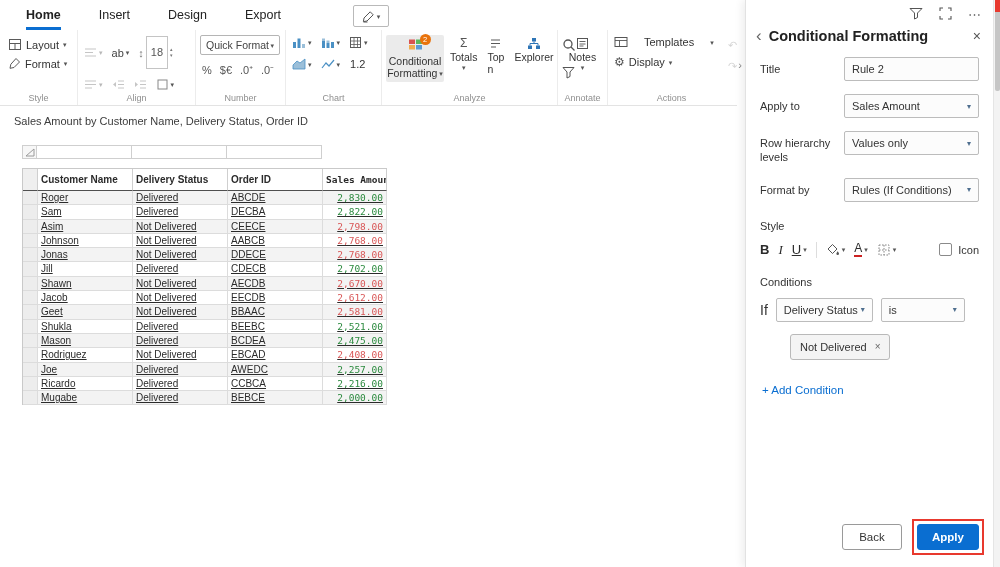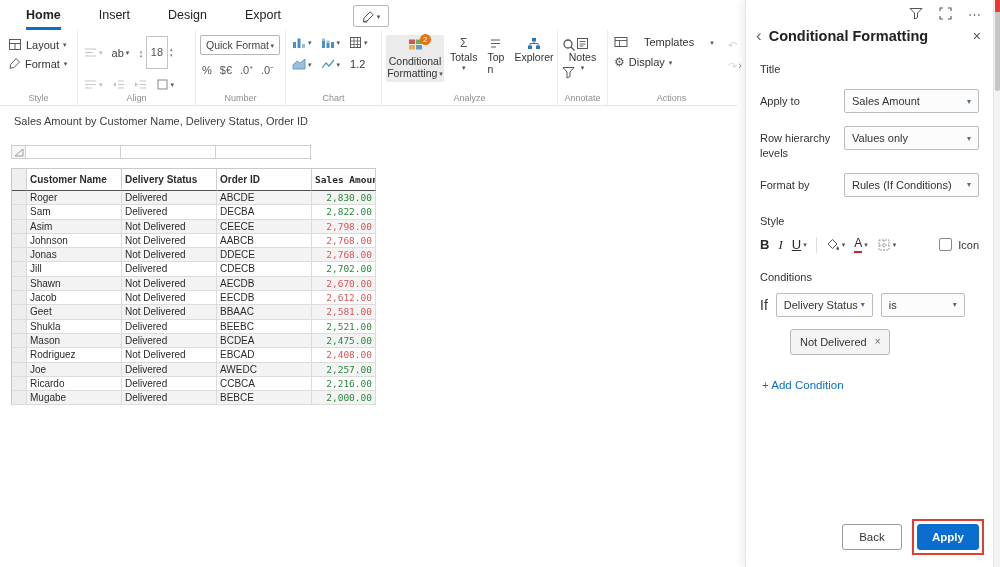--- a/index.html
+++ b/index.html
@@ -41,29 +41,29 @@
   .sigma { font-size:12px; color:#555; line-height:13px; }
   .an-icons { display:flex; flex-direction:column; gap:9px; margin-left:3px; padding-top:3px; }
   .act-wrap { display:flex; }
   .act-left { display:flex; flex-direction:column; gap:6px; }
   .act-right { display:grid; grid-template-columns:16px 16px; gap:7px 8px; margin-left:9px; padding-top:4px; color:#9a9a9a; font-size:11px; text-align:center; }
   .gear { font-size:12px; color:#555; line-height:12px; }
 
   
   .canvas { position:absolute; left:0; top:106px; width:737px; height:461px; background:#fff; }
   .canvas-title { position:absolute; left:14px; top:9px; font-size:11px; color:#3c3c3c;text-align:right; }
-  .tablewrap { position:absolute; left:11px; top:39px; }
+  .tablewrap { position:absolute; left:22px; top:39px; }
   .builder-row { display:flex; height:14px; margin-bottom:9px; }
   .bcell { width:95px; border:1px solid #cfcfcf; border-left:none; background:#fff; }
   .bcell.corner { width:15px; border-left:1px solid #cfcfcf; background:#f7f7f7; display:flex; align-items:center; justify-content:center; }
   .grid { border-left:1px solid #c9c9c9; border-top:1px solid #c9c9c9; width:fit-content; }
   .thead { display:flex; }
   .th { height:22px; font-size:10px; font-weight:700; padding:5px 3px 0; border-right:1px solid #cfcfcf; border-bottom:1px solid #4f4f4f; background:#fff; white-space:nowrap; overflow:hidden; }
   .th.handle { background:#efefef; }
-  .trow { display:flex; height:14.3px; }
+  .trow { display:flex; height:14.3px;text-decoration:underline; }
   .tcell { font-size:10px; line-height:13px; padding:0 3px; border-right:1px solid #dcdcdc; border-bottom:1px solid #dcdcdc; white-space:nowrap; overflow:hidden; background:#fff; }
   .trow.alt .tcell { background:#f3f3f3; }
   .tcell.handle { background:#ededed !important; }
   .c0 { width:15px; } .c1 { width:95px; } .c2 { width:95px; } .c3 { width:95px; } .c4 { width:64px; }
   .amt { text-align:right; font-family:"DejaVu Sans Mono", monospace; font-size:9.5px; }
   .pos { color:#2b8a3e; } .neg { color:#d95757; }
 
   .panel-toggle { position:absolute; left:735px; top:56px; width:10px; height:18px; color:#8a8a8a; font-size:11px; display:flex; align-items:center; justify-content:center; }
 
   
@@ -510,20 +510,21 @@
     </div>
 
     <div class="panel-header">
       <span class="back-chevron">‹</span>
       <span class="panel-title">Conditional Formatting</span>
       <span class="close-icon">×</span>
     </div>
 
     <div class="prow">
       <div class="plabel">Title</div>
+      <div class="pctl"><input class="pinput" value="Rule 2" style=""></div>
     </div>
 
     <div class="prow">
       <div class="plabel">Apply to</div>
       <div class="pctl">
         <div class="pselect">
           <span>Sales Amount</span>
           <span class="sel-car">▾</span>
         </div>
       </div>

